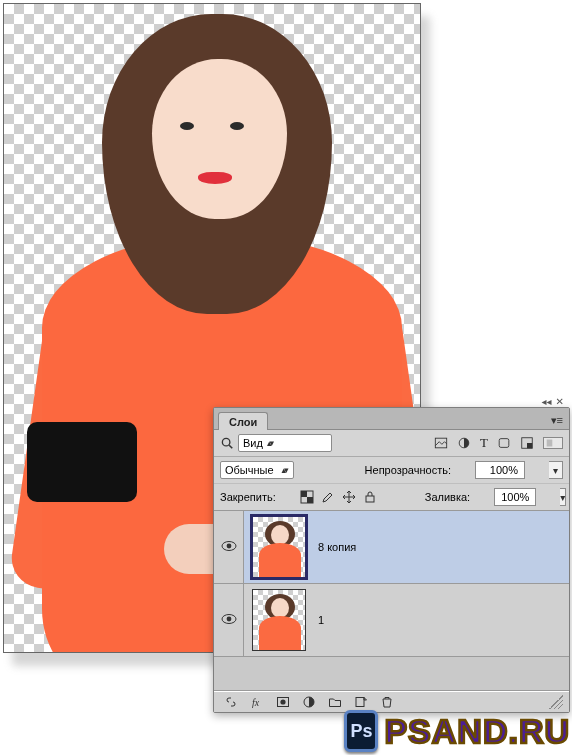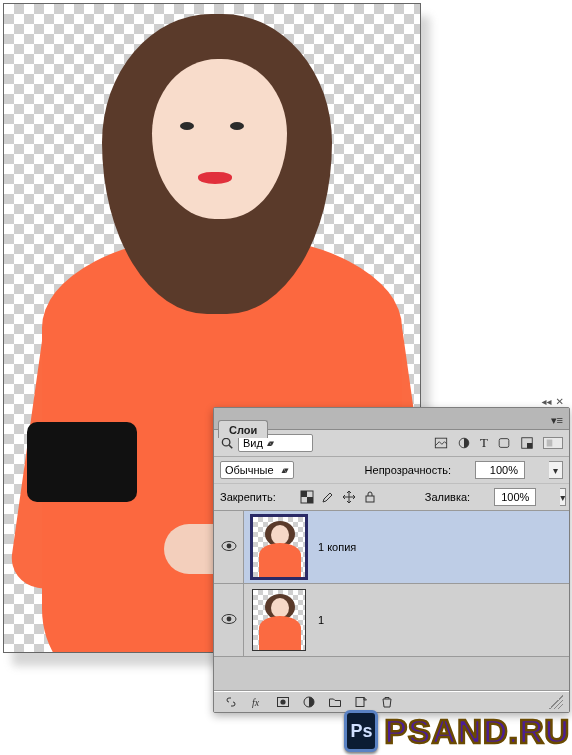--- a/index.html
+++ b/index.html
@@ -91,39 +91,39 @@
     padding-left:4px;
   }
   .tab {
     background:#d6d6d6;
     border:1px solid #8a8a8a;
     border-bottom:none;
     border-radius:3px 3px 0 0;
     padding:3px 10px 2px;
     font-weight:bold;
     color:#222;
-    position:relative; top:9px;
+    position:relative; top:1px;
   }
   .menu-btn {
     margin-left:auto;
     padding:2px 6px;
     color:#333;
   }
   .toolbar {
     display:flex; align-items:center; gap:4px;
     padding:4px 6px;
     border-bottom:1px solid #aaa;
   }
   .select-wrap {
     display:inline-flex; align-items:center;
     background:#fff; border:1px solid #8c8c8c;
     border-radius:2px; height:18px; padding:0 6px 0 4px;
     gap:4px; font-size:11px;
   }
-  .select-wrap.small { width:75px; }
+  .select-wrap.small { width:94px; }
   .select-wrap .arrows { font-size:9px; letter-spacing:-2px; color:#333; }
   .tri-down::after { content:"▾"; font-size:10px; color:#333; }
   .tb-icons { margin-left:auto; display:flex; gap:9px; align-items:center; color:#3b3b3b; }
   .ico { display:inline-flex; width:14px; height:14px; align-items:center; justify-content:center; }
   .ico svg { width:14px; height:14px; }
 
   .row2, .row3 {
     display:flex; align-items:center; gap:24px;
     padding:4px 6px;
     border-bottom:1px solid #bfbfbf;
@@ -362,21 +362,21 @@
           </span>
         </div>
         <div class="layer-body">
           <div class="thumb">
             <div class="mini">
                 <div class="mhair"></div>
                 <div class="mhead"></div>
                 <div class="mtorso"></div>
               </div>
           </div>
-          <span class="lname">1 копия</span>
+          <span class="lname">8 копия</span>
         </div>
       </div>
 
       <div class="layer">
         <div class="vis-col">
           <span class="eye-ico">
             <svg viewBox="0 0 16 12">
                 <ellipse cx="8" cy="6" rx="7" ry="4.5" fill="none" stroke="#333"></ellipse>
                 <circle cx="8" cy="6" r="2.4" fill="#333"></circle>
               </svg>

